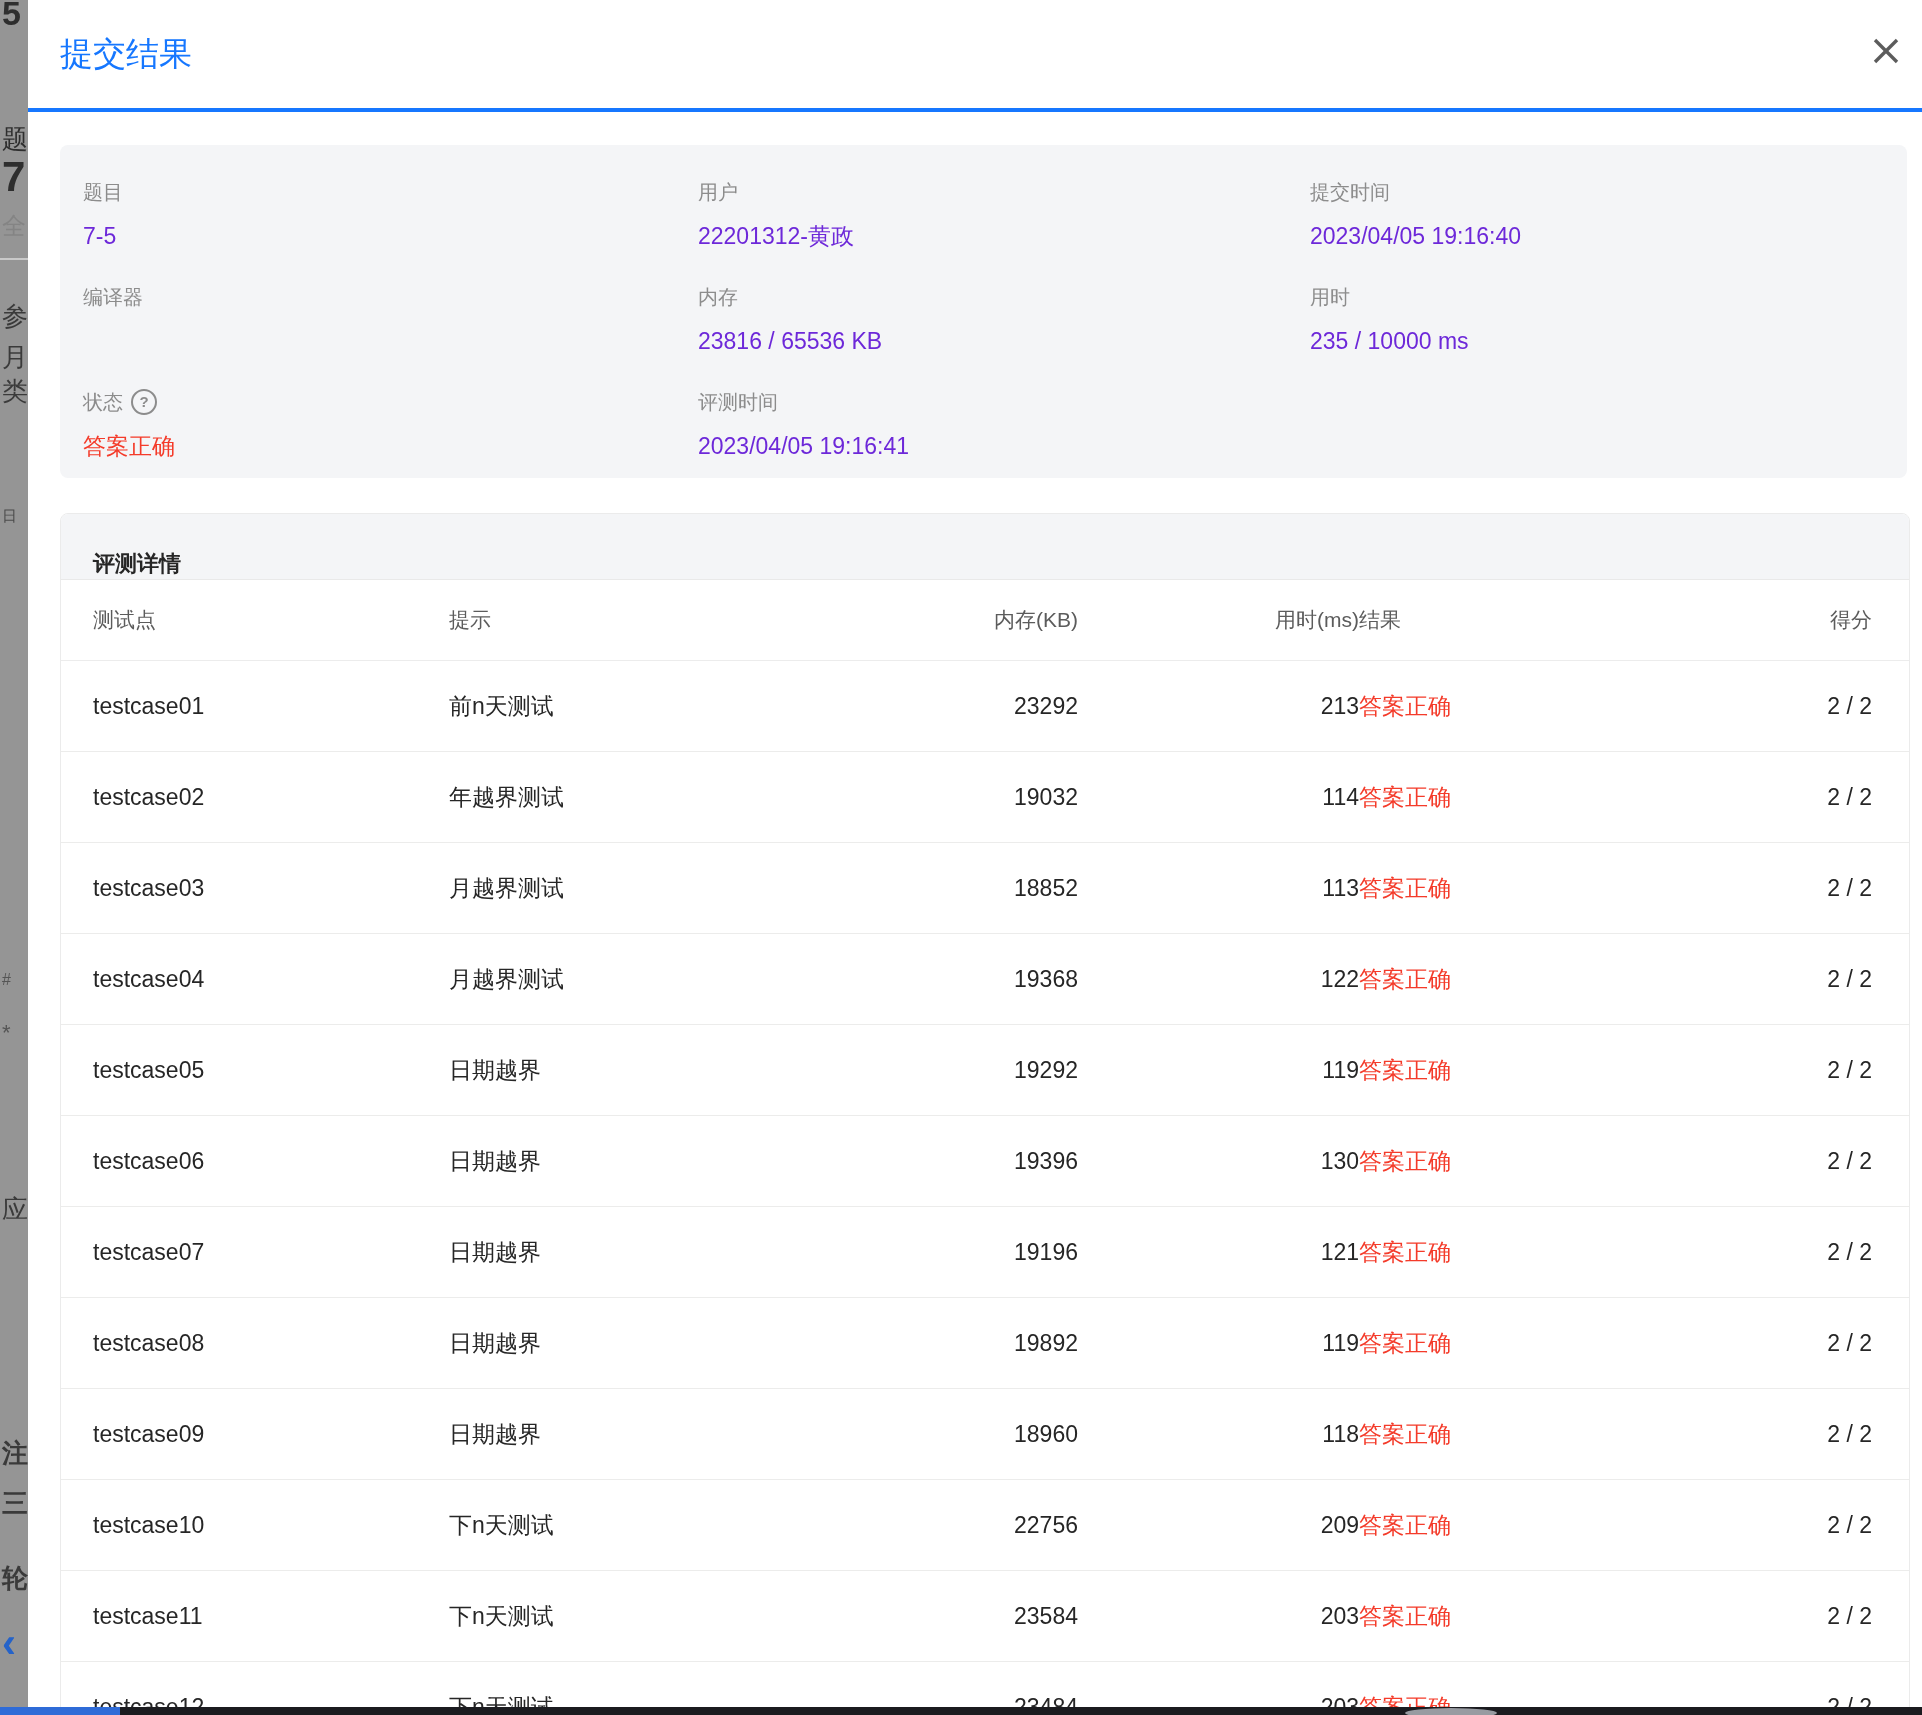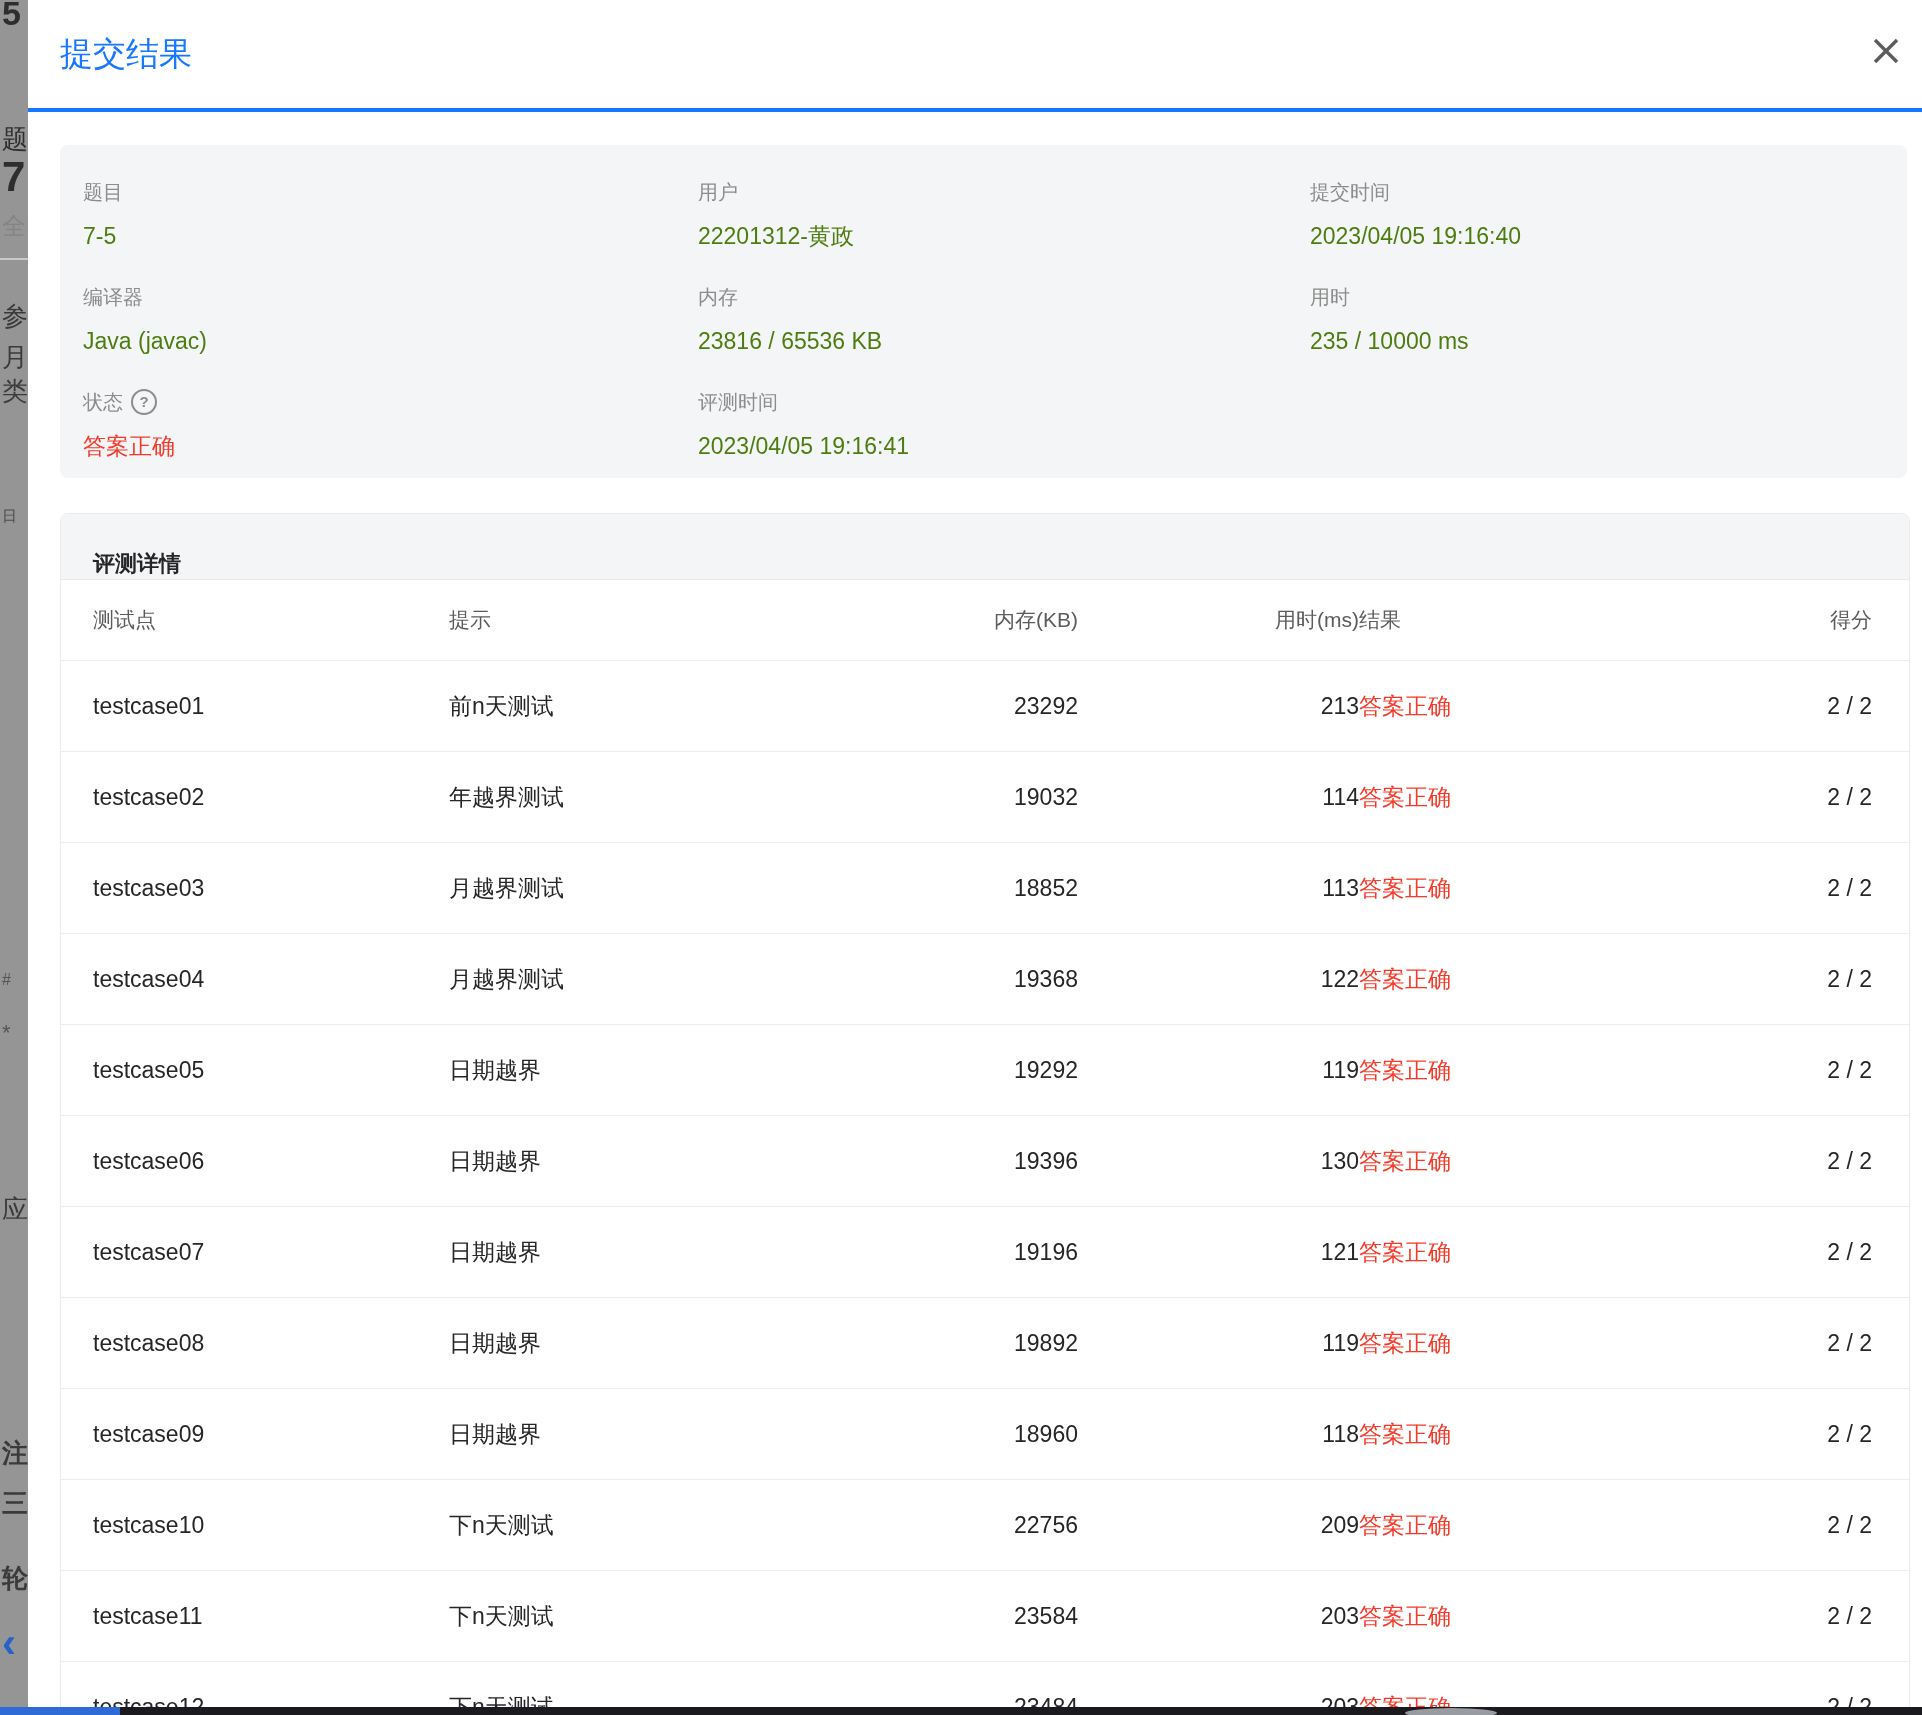--- a/index.html
+++ b/index.html
@@ -21,21 +21,21 @@
   .close-btn{position:absolute;top:22px;right:14px;width:44px;height:44px;border:none;
     background:transparent;cursor:pointer;padding:0;}
 
   
   .info-panel{position:absolute;left:32px;top:137px;width:1847px;height:333px;
     background:#f4f5f7;border-radius:8px;}
   .info-grid{display:grid;grid-template-columns:615px 612px auto;
     padding:34px 0 0 23px;}
   .info-item{margin-bottom:33px;}
   .info-label{font-size:20px;color:#8c8c8c;line-height:26px;display:flex;align-items:center;gap:8px;}
-  .info-value{font-size:23px;color:#4d7c0f;line-height:30px;margin-top:16px;}
+  .info-value{font-size:23px;color:#6d28d9;line-height:30px;margin-top:16px;}
   .info-value.red{color:#f43b2a;}
   .info-value.bold{font-weight:600;}
   .help-icon{display:inline-flex;width:22px;height:22px;border:2px solid #8c8c8c;border-radius:50%;
     align-items:center;justify-content:center;font-size:15px;font-weight:700;color:#8c8c8c;cursor:pointer;}
 
   
   .details-panel{position:absolute;left:32px;top:505px;width:1850px;height:1225px;
     border:1px solid #ebebeb;border-radius:8px;background:#fff;box-sizing:border-box;overflow:hidden;}
   .details-header{height:65px;background:#f4f5f7;border-bottom:1px solid #e9e9e9;
     display:flex;align-items:flex-end;}
@@ -108,21 +108,20 @@
           <div class="info-label">用户</div>
           <div class="info-value">22201312-黄政</div>
         </div>
         <div class="info-item">
           <div class="info-label">提交时间</div>
           <div class="info-value">2023/04/05 19:16:40</div>
         </div>
 
         <div class="info-item">
           <div class="info-label">编译器</div>
-          <div class="info-value">Java (javac)</div>
         </div>
         <div class="info-item">
           <div class="info-label">内存</div>
           <div class="info-value">23816 / 65536 KB</div>
         </div>
         <div class="info-item">
           <div class="info-label">用时</div>
           <div class="info-value">235 / 10000 ms</div>
         </div>
 

